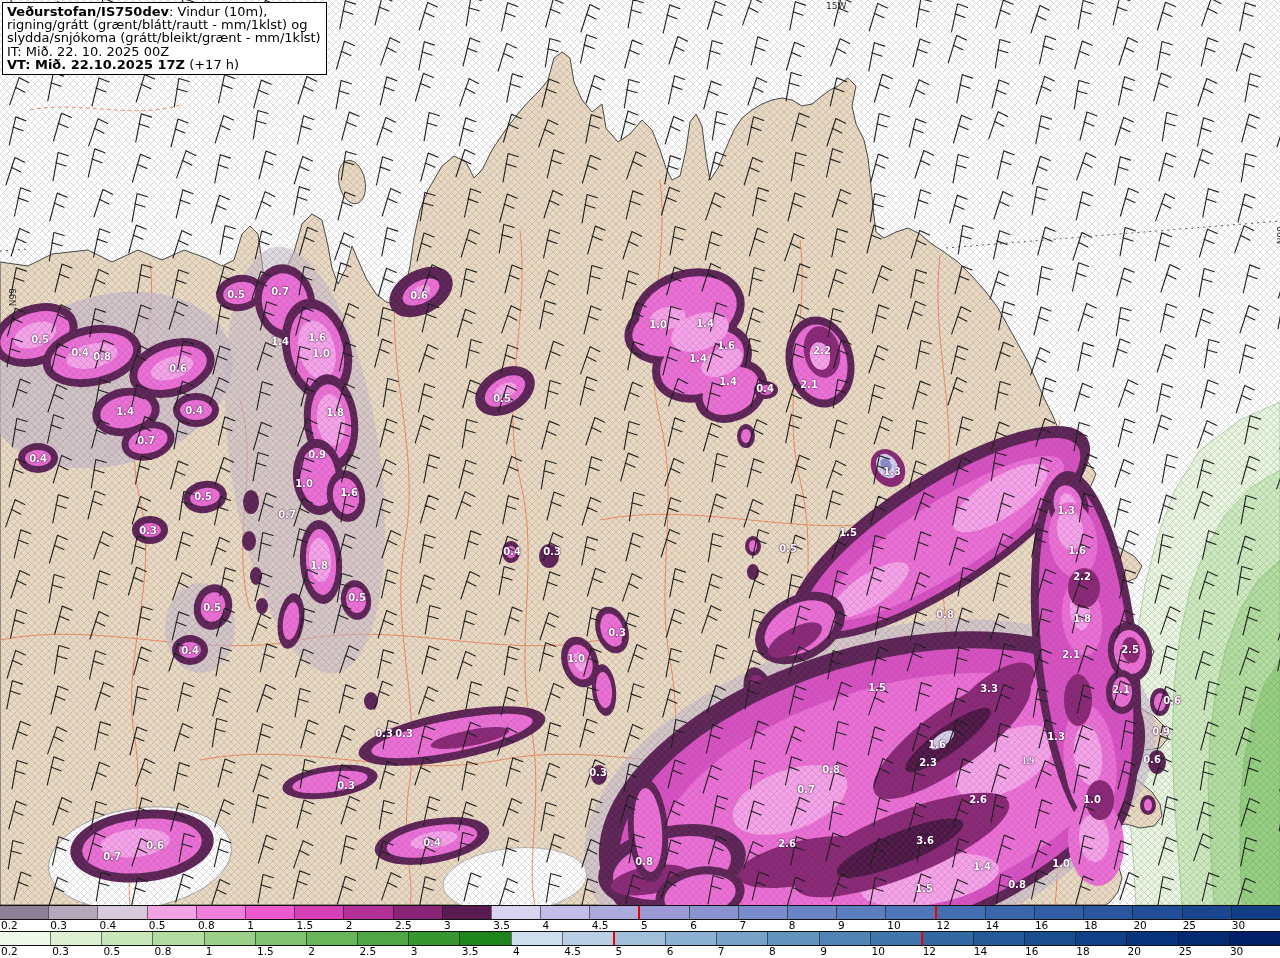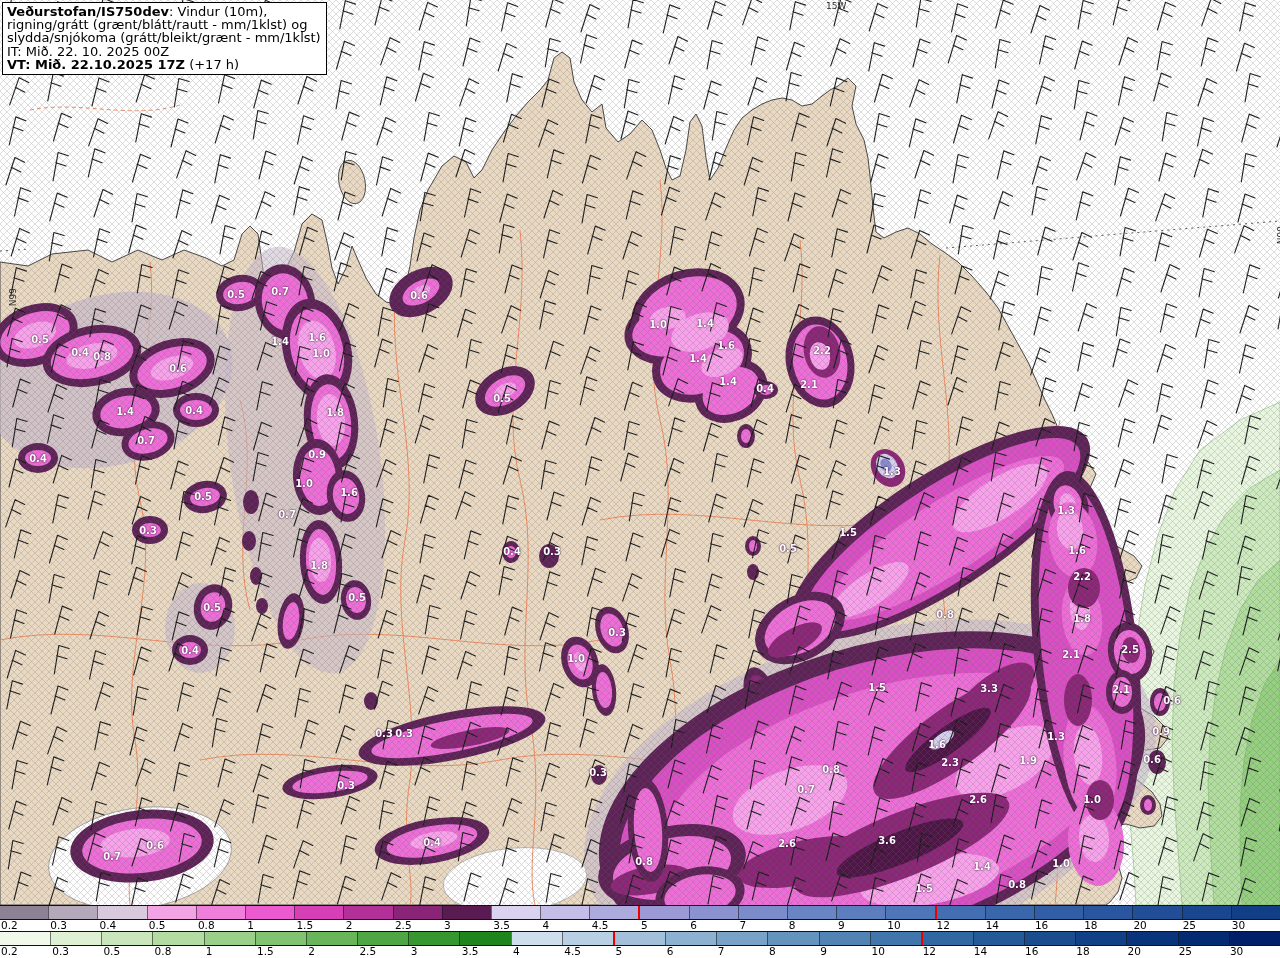--- a/index.html
+++ b/index.html
@@ -1093,25 +1093,25 @@
       <span class="vlabel" style="left: 576px; top: 658px;">1.0</span>
       <span class="vlabel" style="left: 788px; top: 548px;">0.5</span>
       <span class="vlabel" style="left: 848px; top: 532px;">1.5</span>
       <span class="vlabel" style="left: 892px; top: 471px;">1.3</span>
       <span class="vlabel" style="left: 945px; top: 614px;">0.8</span>
       <span class="vlabel" style="left: 877px; top: 687px;">1.5</span>
       <span class="vlabel" style="left: 806px; top: 789px;">0.7</span>
       <span class="vlabel" style="left: 831px; top: 769px;">0.8</span>
       <span class="vlabel" style="left: 937px; top: 744px;">1.6</span>
       <span class="vlabel" style="left: 989px; top: 688px;">3.3</span>
-      <span class="vlabel" style="left: 950px; top: 762px;">2.3</span>
+      <span class="vlabel" style="left: 928px; top: 762px;">2.3</span>
       <span class="vlabel" style="left: 978px; top: 799px;">2.6</span>
       <span class="vlabel" style="left: 787px; top: 843px;">2.6</span>
-      <span class="vlabel" style="left: 887px; top: 840px;">3.6</span>
-      <span class="vlabel" style="left: 1028px; top: 760px;">1.9</span>
+      <span class="vlabel" style="left: 925px; top: 840px;">3.6</span>
+      <span class="vlabel" style="left: 1028px; top: 760px; font-family: Liberation Serif, serif;">1.9</span>
       <span class="vlabel" style="left: 924px; top: 888px;">1.5</span>
       <span class="vlabel" style="left: 982px; top: 866px;">1.4</span>
       <span class="vlabel" style="left: 1017px; top: 884px;">0.8</span>
       <span class="vlabel" style="left: 1066px; top: 510px;">1.3</span>
       <span class="vlabel" style="left: 1077px; top: 550px;">1.6</span>
       <span class="vlabel" style="left: 1082px; top: 576px;">2.2</span>
       <span class="vlabel" style="left: 1082px; top: 618px;">1.8</span>
       <span class="vlabel" style="left: 1071px; top: 654px;">2.1</span>
       <span class="vlabel" style="left: 1130px; top: 649px;">2.5</span>
       <span class="vlabel" style="left: 1121px; top: 689px;">2.1</span>

